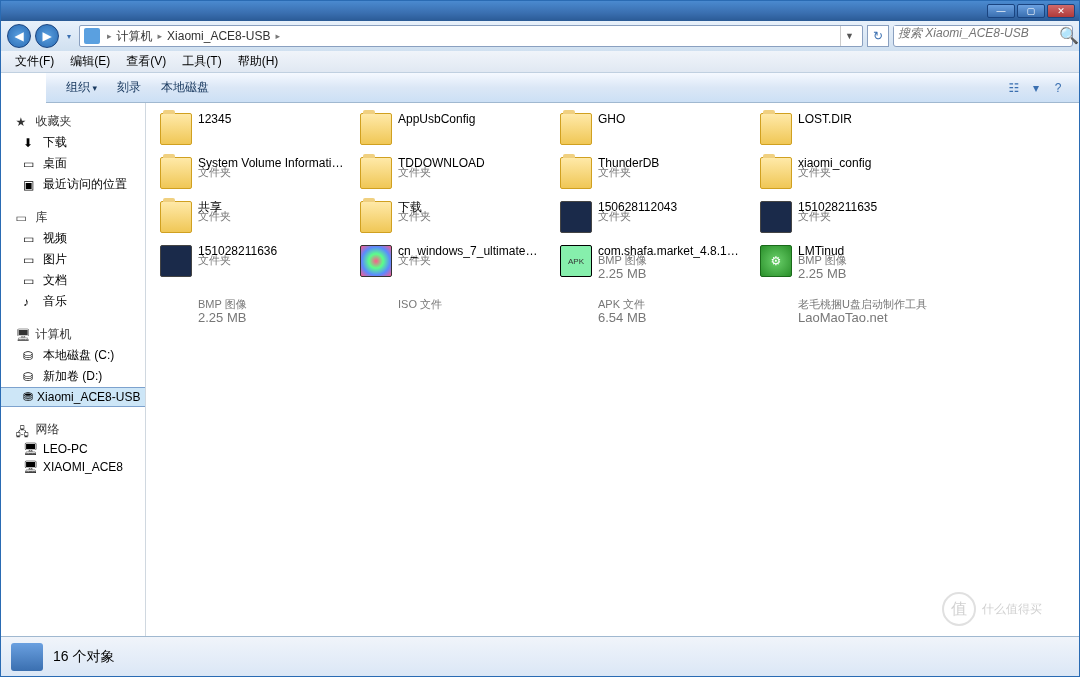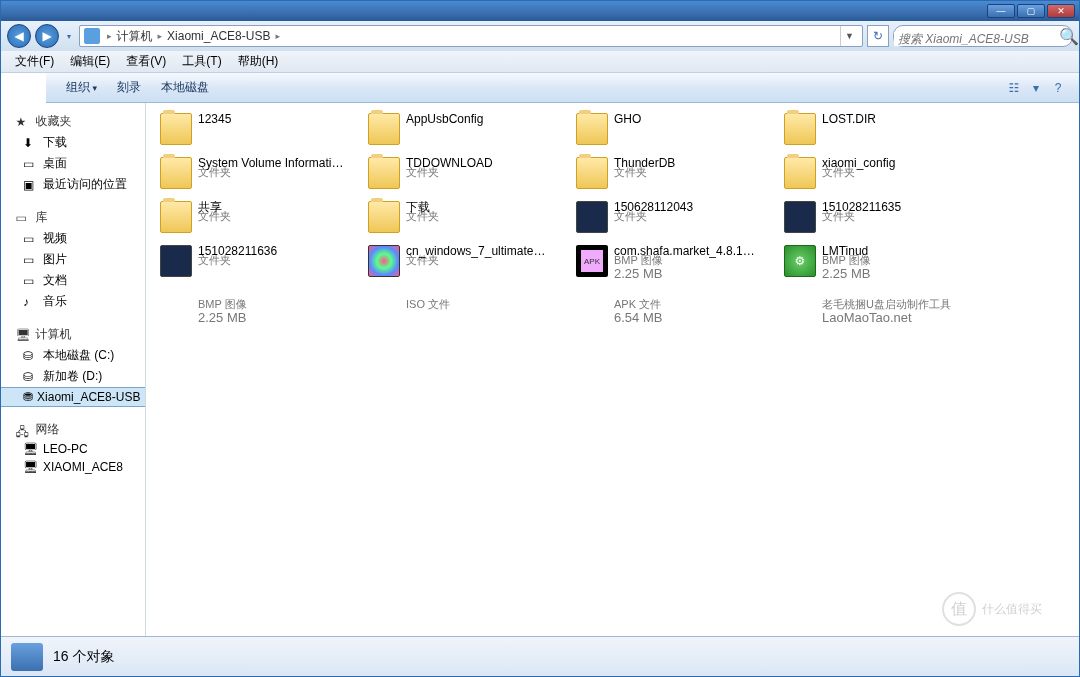--- a/index.html
+++ b/index.html
@@ -13,21 +13,21 @@
 
 .navbar { height: 30px; background: linear-gradient(#e8f1fb,#d0e0f0); display: flex; align-items: center; padding: 0 6px; gap: 4px; }
 .nav-btn { width: 24px; height: 24px; border-radius: 50%; background: radial-gradient(#5aa0e0,#2a6bb3); border: 1px solid #1a4480; display: flex; align-items: center; justify-content: center; color: #fff; font-size: 12px; cursor: pointer; }
 .nav-dd { width: 12px; height: 20px; display: flex; align-items: center; justify-content: center; color: #3a6fb0; cursor: pointer; font-size: 8px; }
 .address { flex: 1; height: 22px; background: #fff; border: 1px solid #8aa0c0; border-radius: 2px; display: flex; align-items: center; padding: 0 4px; font-size: 12px; color: #333; }
 .address .seg { padding: 0 2px; cursor: pointer; }
 .address .chev { color: #777; padding: 0 3px; font-size: 9px; }
 .address .icon { width: 16px; height: 16px; margin-right: 4px; background: #5aa0e0; border-radius: 2px; }
 .address-dd { width: 18px; display:flex; align-items:center; justify-content:center; color:#555; font-size:9px; cursor:pointer; border-left:1px solid #ccc; height:100%; }
 .refresh { width: 22px; height: 22px; border: 1px solid #8aa0c0; background: #fff; display:flex; align-items:center; justify-content:center; color:#3a6fb0; font-size:12px; cursor:pointer; }
-.search { width: 180px; height: 22px; background: #fff; border: 1px solid #8aa0c0; border-radius: 10px; display: flex; align-items: flex-end; }
+.search { width: 180px; height: 22px; background: #fff; border: 1px solid #8aa0c0; border-radius: 3px; display: flex; align-items: flex-start; }
 .search input { flex:1; border:none; outline:none; font-size: 12px; font-style: italic; color: #888; padding: 0 4px; }
 .search .sicon { width: 20px; text-align:center; color:#3a6fb0; cursor:pointer; }
 
 .menubar { height: 22px; background: linear-gradient(#f0f4fa,#e0e8f2); display: flex; align-items: center; padding: 0 6px; font-size: 12px; border-bottom: 1px solid #c0d0e0; }
 .menubar span { padding: 0 8px; cursor:pointer; }
 
 .toolbar { height: 30px; background: linear-gradient(#f5f9ff,#dbe7f6 50%,#cce0f5); display: flex; align-items: center; padding: 0 10px; font-size: 12px; color: #1a3a60; border-bottom: 1px solid #a0b8d0; margin-left: 45px; }
 .toolbar .tb { padding: 0 10px; cursor:pointer; }
 .toolbar .tb.dd::after { content: " ▾"; font-size: 9px; }
 .toolbar .spacer { flex: 1; }
@@ -37,28 +37,28 @@
 
 .sidebar { width: 145px; background: #fff; border-right: 1px solid #d0d8e0; padding: 8px 0; font-size: 12px; overflow-y: auto; }
 .sb-group { margin-bottom: 12px; }
 .sb-head { display: flex; align-items: center; padding: 2px 6px; color: #333; font-weight: normal; }
 .sb-head::before { content: "◢"; font-size: 7px; color: #fff; margin-right: 3px; visibility:hidden; }
 .sb-item { display: flex; align-items: center; padding: 2px 6px 2px 22px; cursor:pointer; white-space: nowrap; overflow:hidden; }
 .sb-item.selected { background: #cde6f7; border: 1px solid #7da2ce; border-left:none; border-right:none; }
 .sb-icon { width: 16px; height: 14px; margin-right: 4px; display: inline-block; }
 
 .content { flex: 1; background: #fff; padding: 6px 10px; overflow-y: auto; }
-.files { display: grid; grid-template-columns: repeat(4, 192px); gap: 2px 16px; align-content: start; }
+.files { display: grid; grid-template-columns: repeat(4, 192px); gap: 2px 8px; align-content: start; }
 .file { display: flex; align-items: flex-start; padding: 4px; font-size: 12px; cursor:pointer; height: 42px; }
 .file .ficon { width: 32px; height: 32px; margin-right: 6px; flex-shrink: 0; border-radius: 2px; }
 .ic-folder { background: linear-gradient(#ffe9a8,#f0c756); border: 1px solid #d0a020; position:relative; }
 .ic-folder::before { content:""; position:absolute; top:-4px; left:2px; width:12px; height:4px; background:#f0d080; border-radius:2px 2px 0 0; }
 .ic-bmp { background: #1a2a4a; border: 1px solid #444; }
 .ic-iso { background: radial-gradient(circle, #ff5a8a,#5aff8a,#5a8aff,#ff5a8a); border-radius:50%; border:1px solid #333; }
-.ic-apk { background: #f0abfc; border: 5px solid #000000; display:flex; align-items:center; justify-content:center; font-size:8px; color:#333; }
+.ic-apk { background: #86efac; border: 1px solid #000000; display:flex; align-items:center; justify-content:center; font-size:8px; color:#333; }
 .ic-exe { background: radial-gradient(#6ad06a,#2a8f2a); border-radius:50%; border:1px solid #1a6a1a; display:flex; align-items:center; justify-content:center; color:#fff; font-size:12px; }
 .file .ftext { display:flex; flex-direction:column; line-height: 13px; overflow:hidden; }
 .file .fname { color: #000; white-space: nowrap; overflow:hidden; text-overflow: ellipsis; }
 .file .ftype { color: #777; font-size: 11px; margin-top: 40px; }
 .file .fsize { color: #777; font-size: 13px; }
 
 .statusbar { height: 40px; background: linear-gradient(#f0f4fa,#dbe7f6); border-top: 1px solid #a0b8d0; display: flex; align-items: center; padding: 0 10px; font-size: 14px; }
 .statusbar .sicon-big { width: 32px; height: 28px; background: linear-gradient(#6aa0e0,#3a6fb0); border-radius: 3px; margin-right: 10px; }
 
 .watermark { position: fixed; right: 18px; bottom: 48px; width: 120px; height: 40px; opacity: 0.3; font-size: 12px; color: #666; display:flex; align-items:center; gap:6px; }

